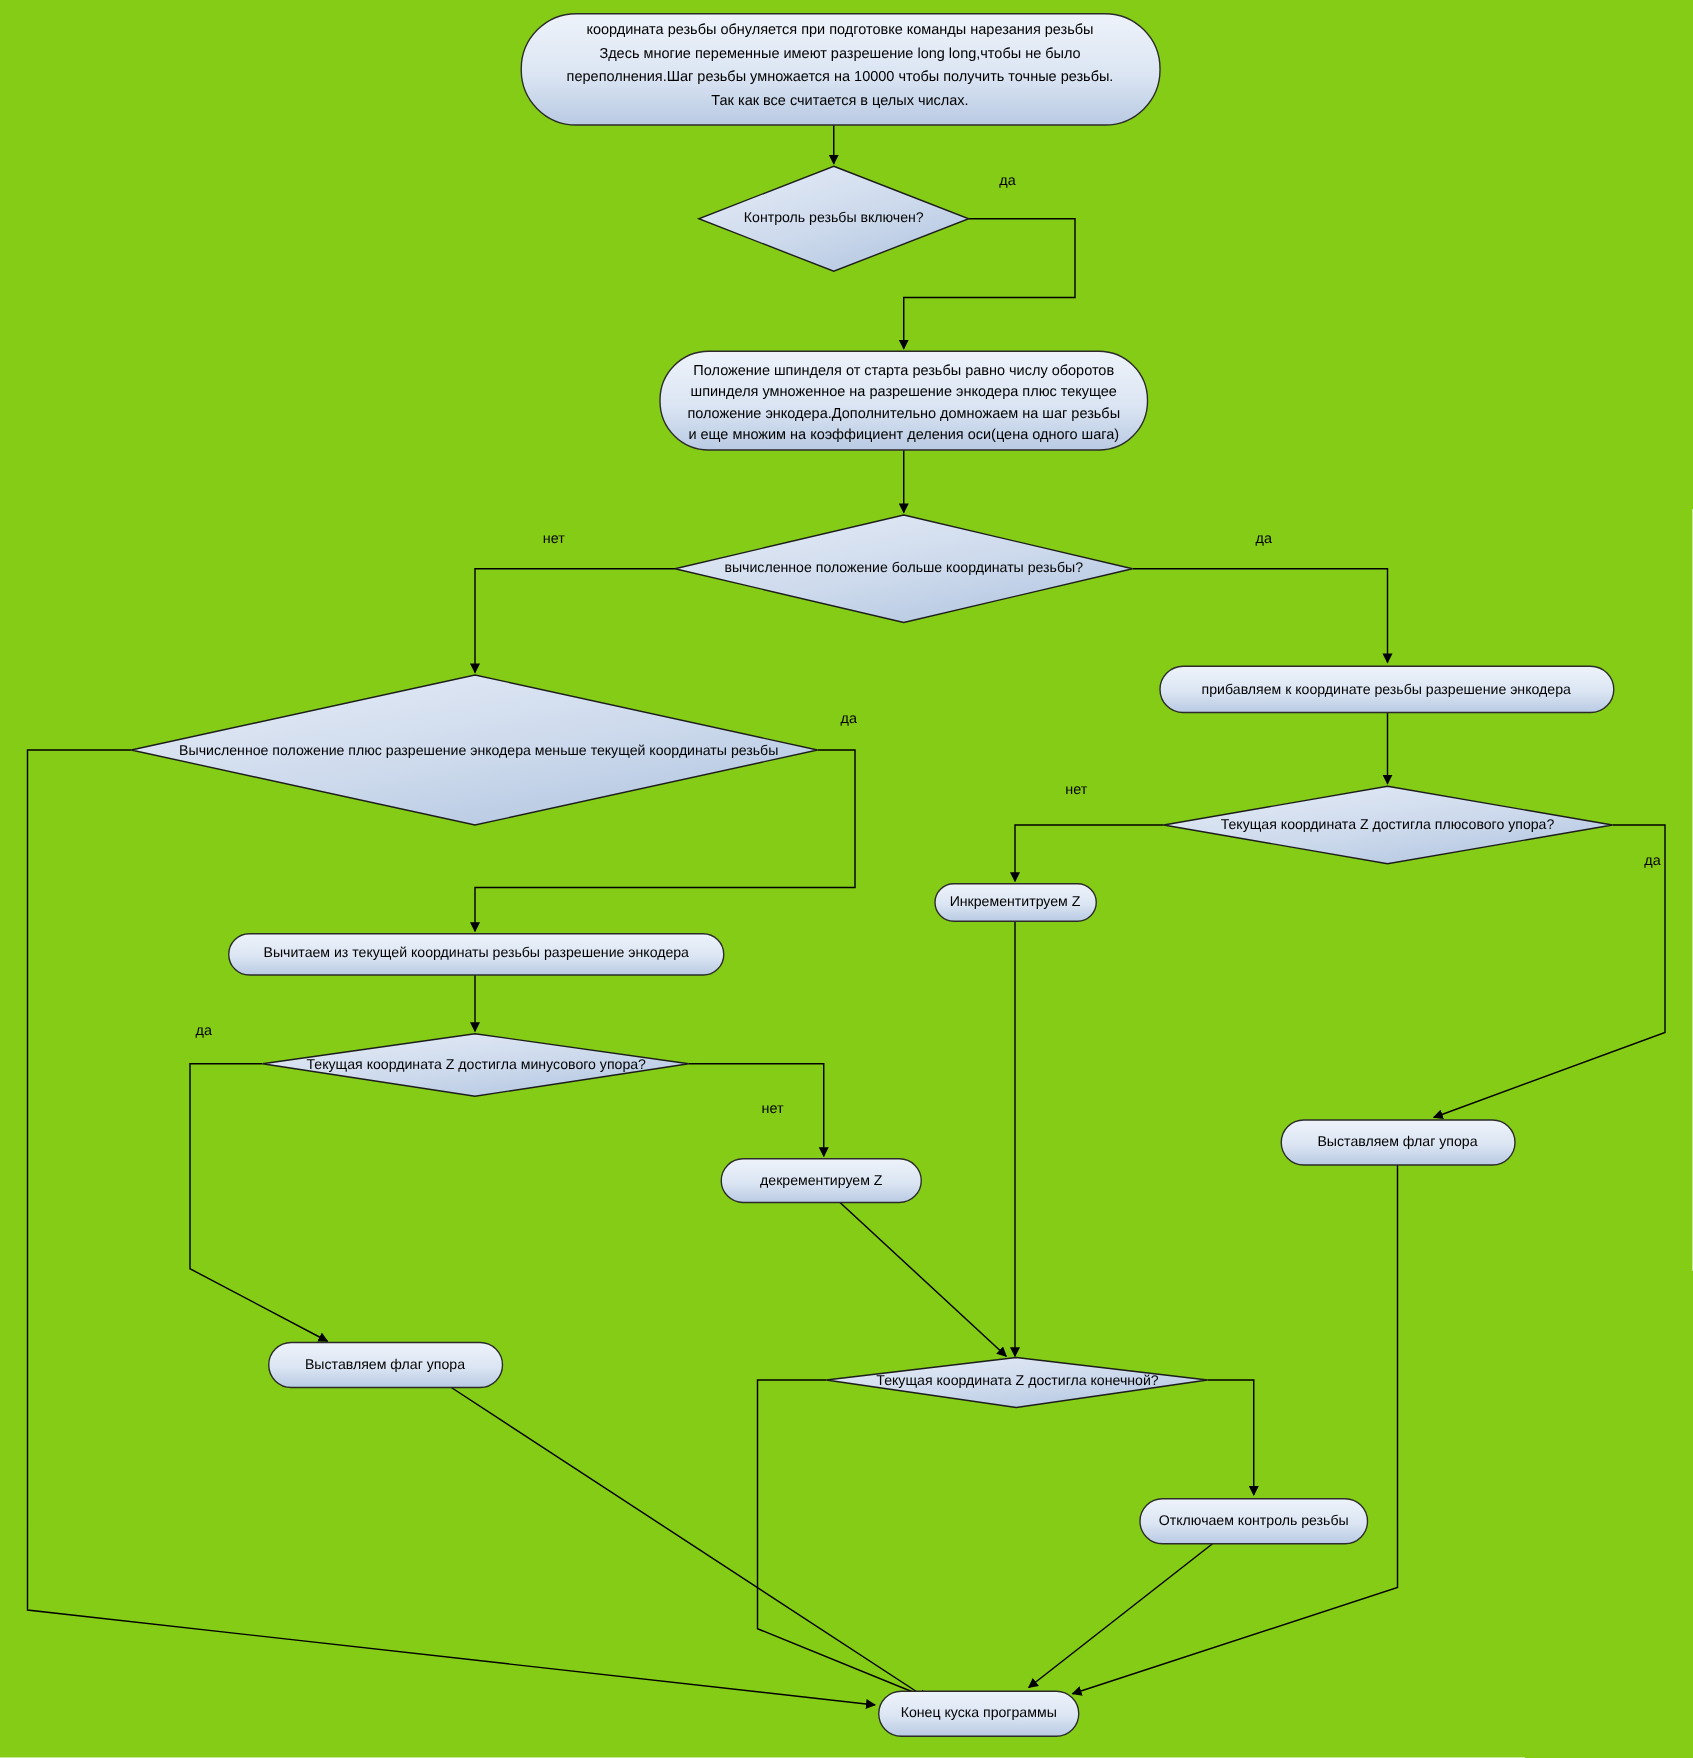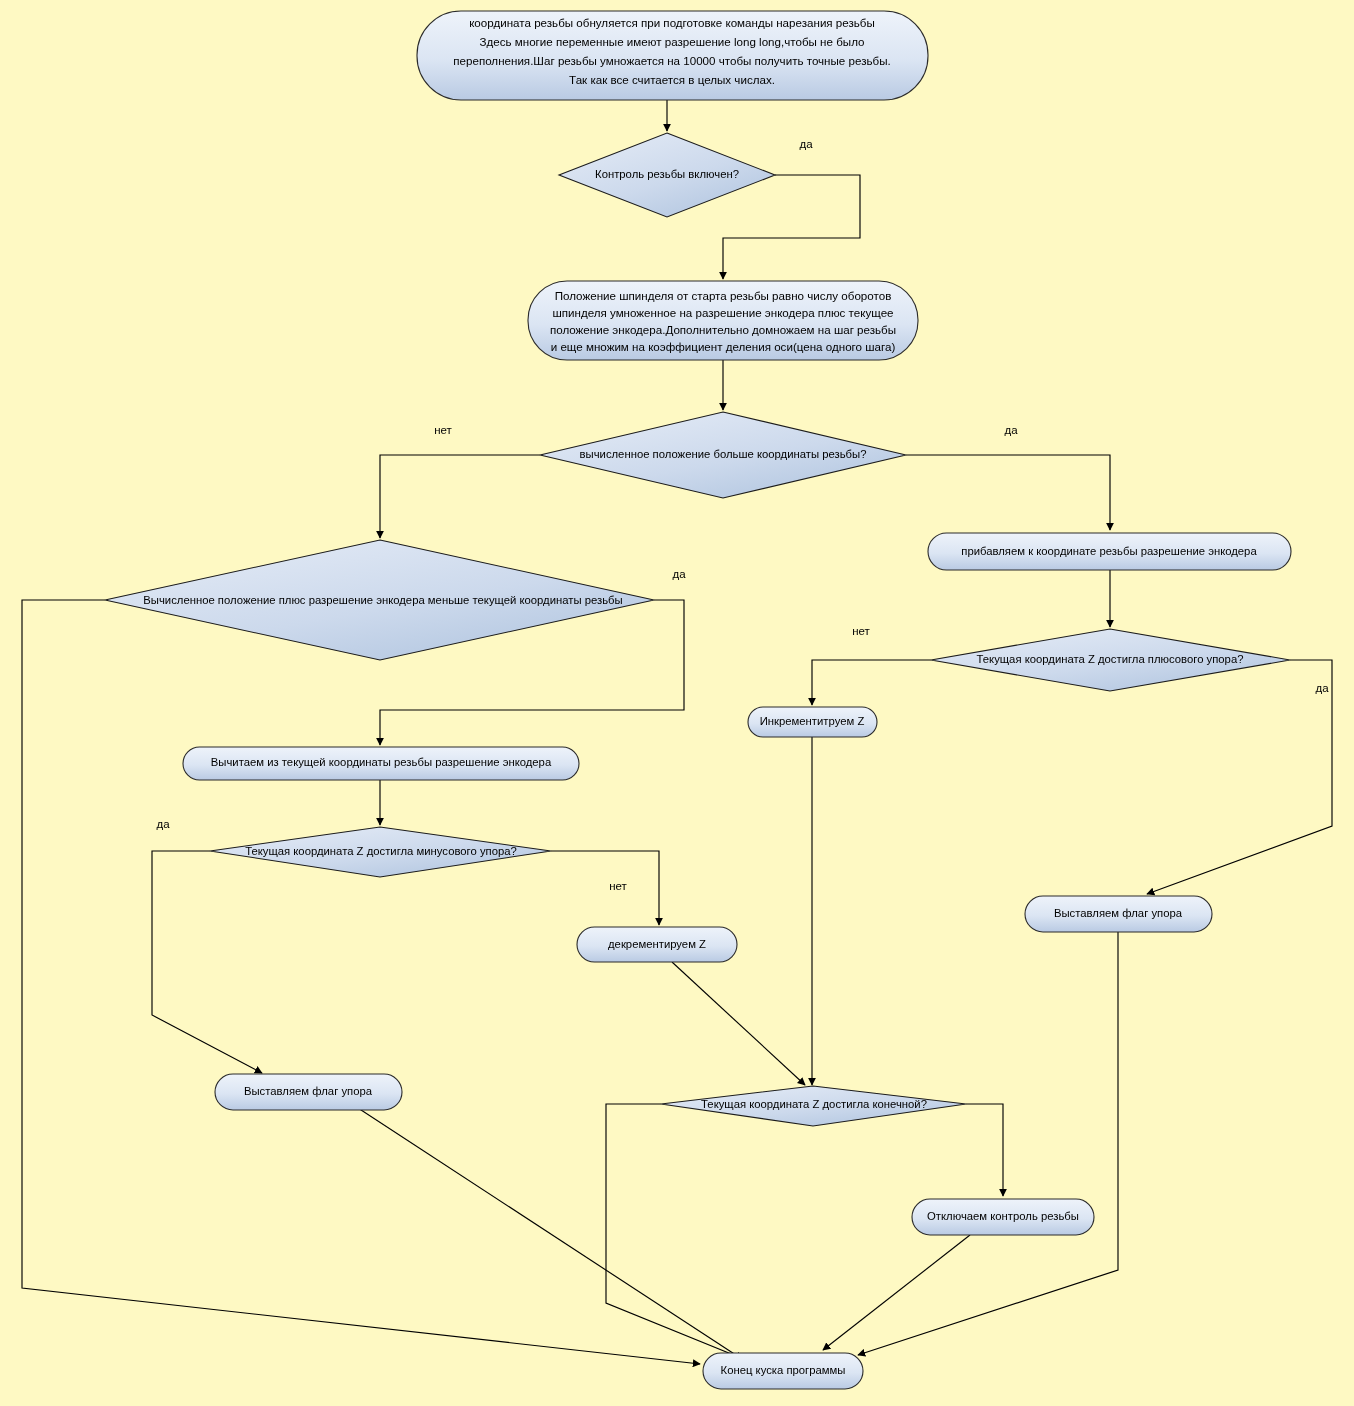--- a/index.html
+++ b/index.html
@@ -4,21 +4,21 @@
 <style>
   html, body {
     margin: 0;
     padding: 0;
     background: #ffffff;
   }
   #stage {
     position: relative;
     width: 1354px;
     height: 1406px;
-    background: #fef9c3;
+    background: #84cc16;
     font-family: "Liberation Sans", sans-serif;
   }
   svg#flow {
     position: absolute;
     top: 0; left: 0;
     width: 1354px;
     height: 1406px;
     display: block;
   }
   .shape-fill { fill: url(#grad-node); stroke: #2b2b2b; stroke-width: 1.1; }

